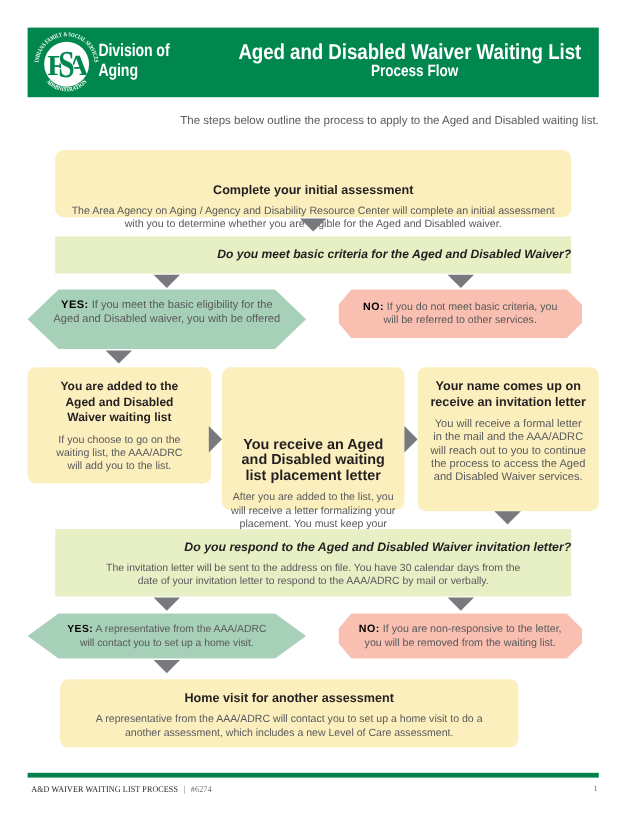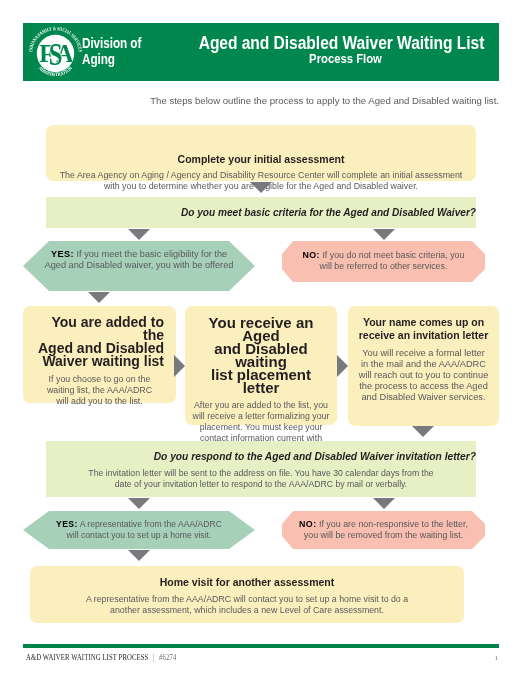--- a/index.html
+++ b/index.html
@@ -54,47 +54,47 @@
   .a2a{left:128px;top:229px;}
   .a2b{left:373px;top:229px;}
 
   .h1{left:23px;top:241px;width:232px;height:50px;}
   .h1 .bdy{font-size:9.2px;line-height:11.4px;padding:8px 20px 0 20px;white-space:nowrap;}
   .o1{left:282px;top:241px;width:203px;height:41px;}
   .o1 .bdy{font-size:8.85px;line-height:11.4px;padding:9px 10px 0 10px;white-space:nowrap;}
   .a3{left:88px;top:292px;}
 
   .s3{left:23px;top:306px;width:153px;height:97px;}
-  .s3 .ttl{font-size:14px;line-height:13px;padding:10px 12px 0 12px;text-align:right;}
+  .s3 .ttl{font-size:10px;line-height:13px;padding:10px 12px 0 12px;}
   .s3 .bdy{font-size:8.85px;line-height:11px;padding:6px 3px 0 3px;white-space:nowrap;}
   .r1{left:174px;top:355px;}
 
   .s4{left:185px;top:306px;width:152px;height:119px;}
-  .s4 .ttl{font-size:15px;line-height:13px;padding:10px 10px 0 10px;}
+  .s4 .ttl{font-size:12px;line-height:13px;padding:10px 10px 0 10px;margin-top:48px;}
   .s4 .bdy{font-size:8.8px;line-height:11px;padding:6px 0px 0 0px;white-space:nowrap;}
   .r2{left:337px;top:355px;}
 
   .s5{left:348px;top:306px;width:151px;height:120px;}
   .s5 .ttl{font-size:10.5px;line-height:13px;padding:10px 6px 0 6px;}
   .s5 .bdy{font-size:9.25px;line-height:11px;padding:6px 0px 0 0px;white-space:nowrap;}
   .a4{left:412px;top:426px;}
 
   .s6{left:46px;top:441px;width:430px;height:56px;}
   .s6 .q{font-size:10.25px;padding-top:10px;}
   .s6 .qb{font-size:8.7px;line-height:11px;padding-top:6px;}
   .a5a{left:128px;top:498px;}
   .a5b{left:373px;top:498px;}
 
   .h2{left:23px;top:511px;width:232px;height:38px;}
   .h2 .bdy{font-size:8.65px;line-height:11.4px;padding:8px 0 0 0;white-space:nowrap;}
   .o2{left:282px;top:511px;width:203px;height:38px;}
   .o2 .bdy{font-size:8.9px;line-height:11.4px;padding:8px 0 0 0;white-space:nowrap;}
   .a6{left:128px;top:550px;}
 
-  .s7{left:30px;top:566px;width:434px;height:57px;}
+  .s7{left:50px;top:566px;width:382px;height:57px;}
   .s7 .ttl{font-size:10.5px;padding-top:10px;}
   .s7 .bdy{font-size:8.8px;line-height:11px;padding-top:6px;}
 
   
   .fline{position:absolute;left:23px;top:644px;width:476px;height:3.5px;background:#00824A;}
   .ftxt{position:absolute;left:26px;top:653px;font-family:"Liberation Serif",serif;
         font-size:7.4px;letter-spacing:0.1px;color:#231f20;white-space:nowrap;
         transform:scaleX(0.91);transform-origin:0 0;}
   .fsep{display:inline-block;padding:0 5px;color:#6d6e71;}
   .fnum{color:#6d6e71;letter-spacing:0.15px;}

